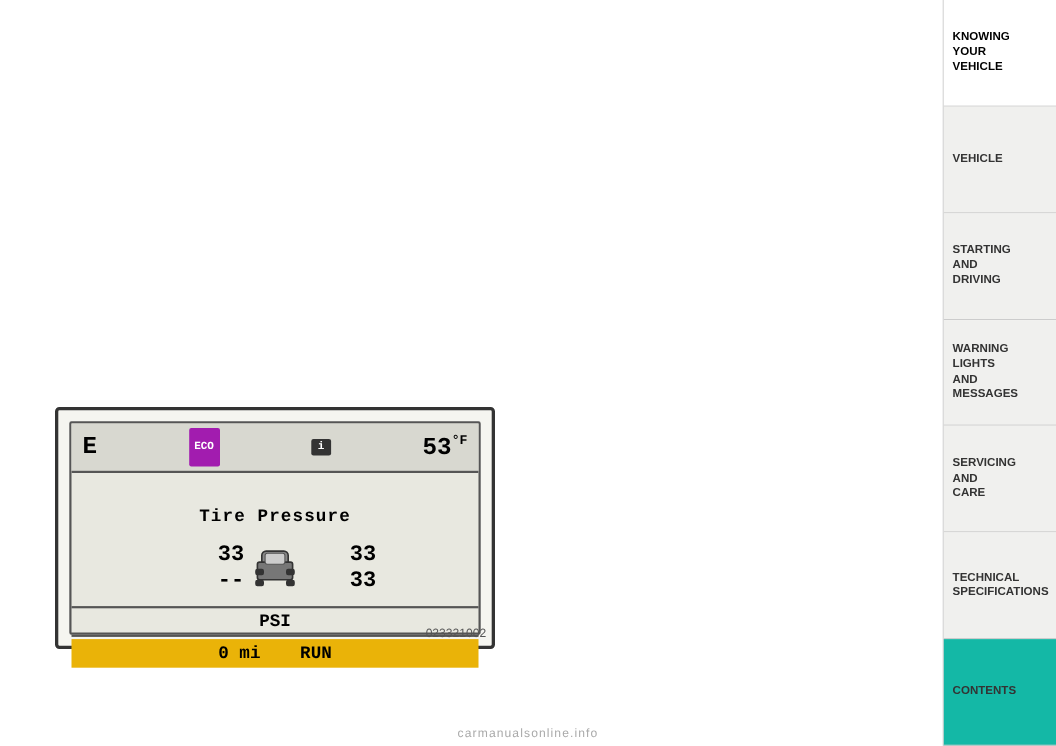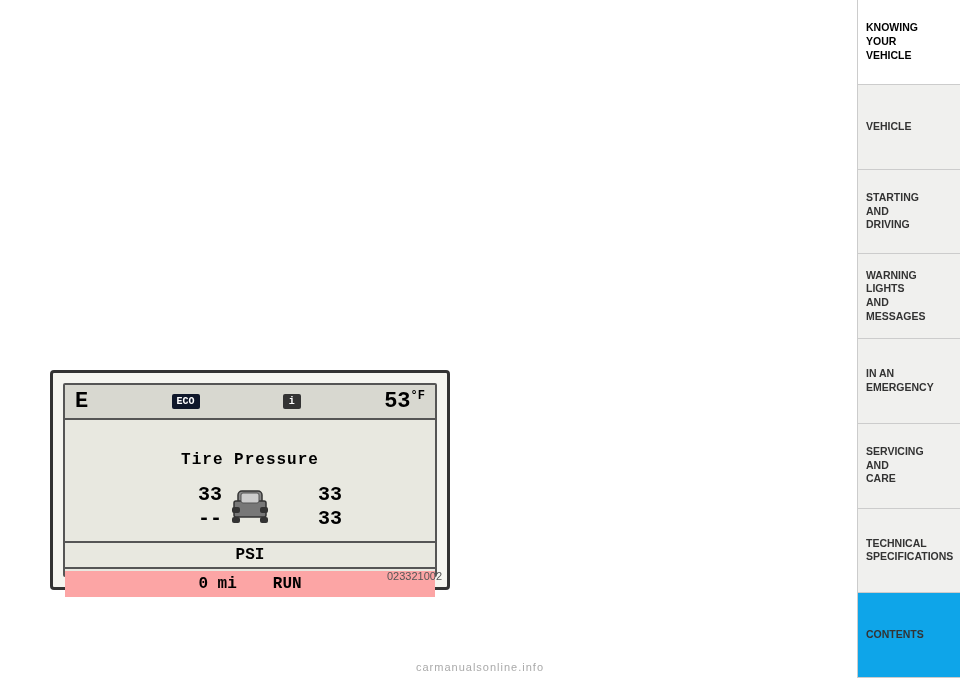--- a/index.html
+++ b/index.html
@@ -56,25 +56,25 @@
       background: #d8d8d0;
     }
 
     .display-e {
       font-size: 22px;
       font-weight: bold;
       color: #000;
     }
 
     .display-eco {
-      background: #0f172a;
+      background: #a21caf;
       color: #fff;
       font-size: 10px;
       font-weight: bold;
-      padding: 2px 5px;
+      padding: 12px 5px;
       border-radius: 2px;
     }
 
     .display-info {
       background: #333;
       color: #fff;
       font-size: 10px;
       font-weight: bold;
       padding: 2px 6px;
       border-radius: 2px;
@@ -151,21 +151,21 @@
       border-bottom: 2px solid #555;
       padding: 3px 0;
       margin: 2px 0;
     }
 
     .display-bottom {
       display: flex;
       justify-content: center;
       gap: 36px;
       padding: 4px 10px;
-      background: #fca5a5;
+      background: #eab308;
     }
 
     .display-odometer {
       font-size: 16px;
       font-weight: bold;
       color: #000;
     }
 
     .display-run {
       font-size: 16px;
@@ -208,21 +208,21 @@
       align-items: center;
       background: #f0f0ee;
     }
 
     .sidebar-item.active {
       background: #ffffff;
       color: #000;
     }
 
     .sidebar-item.contents {
-      background: #0ea5e9;
+      background: #14b8a6;
     }
 
     
     .watermark {
       position: absolute;
       bottom: 5px;
       left: 50%;
       transform: translateX(-50%);
       font-size: 11px;
       color: #aaa;
@@ -297,23 +297,20 @@
   <div class="sidebar-item">
     <span>VEHICLE</span>
   </div>
   <div class="sidebar-item">
     <span>STARTING<br>AND<br>DRIVING</span>
   </div>
   <div class="sidebar-item">
     <span>WARNING<br>LIGHTS<br>AND<br>MESSAGES</span>
   </div>
   <div class="sidebar-item">
-    <span>IN AN<br>EMERGENCY</span>
-  </div>
-  <div class="sidebar-item">
     <span>SERVICING<br>AND<br>CARE</span>
   </div>
   <div class="sidebar-item">
     <span>TECHNICAL<br>SPECIFICATIONS</span>
   </div>
   <div class="sidebar-item contents">
     <span>CONTENTS</span>
   </div>
 </div>
 

